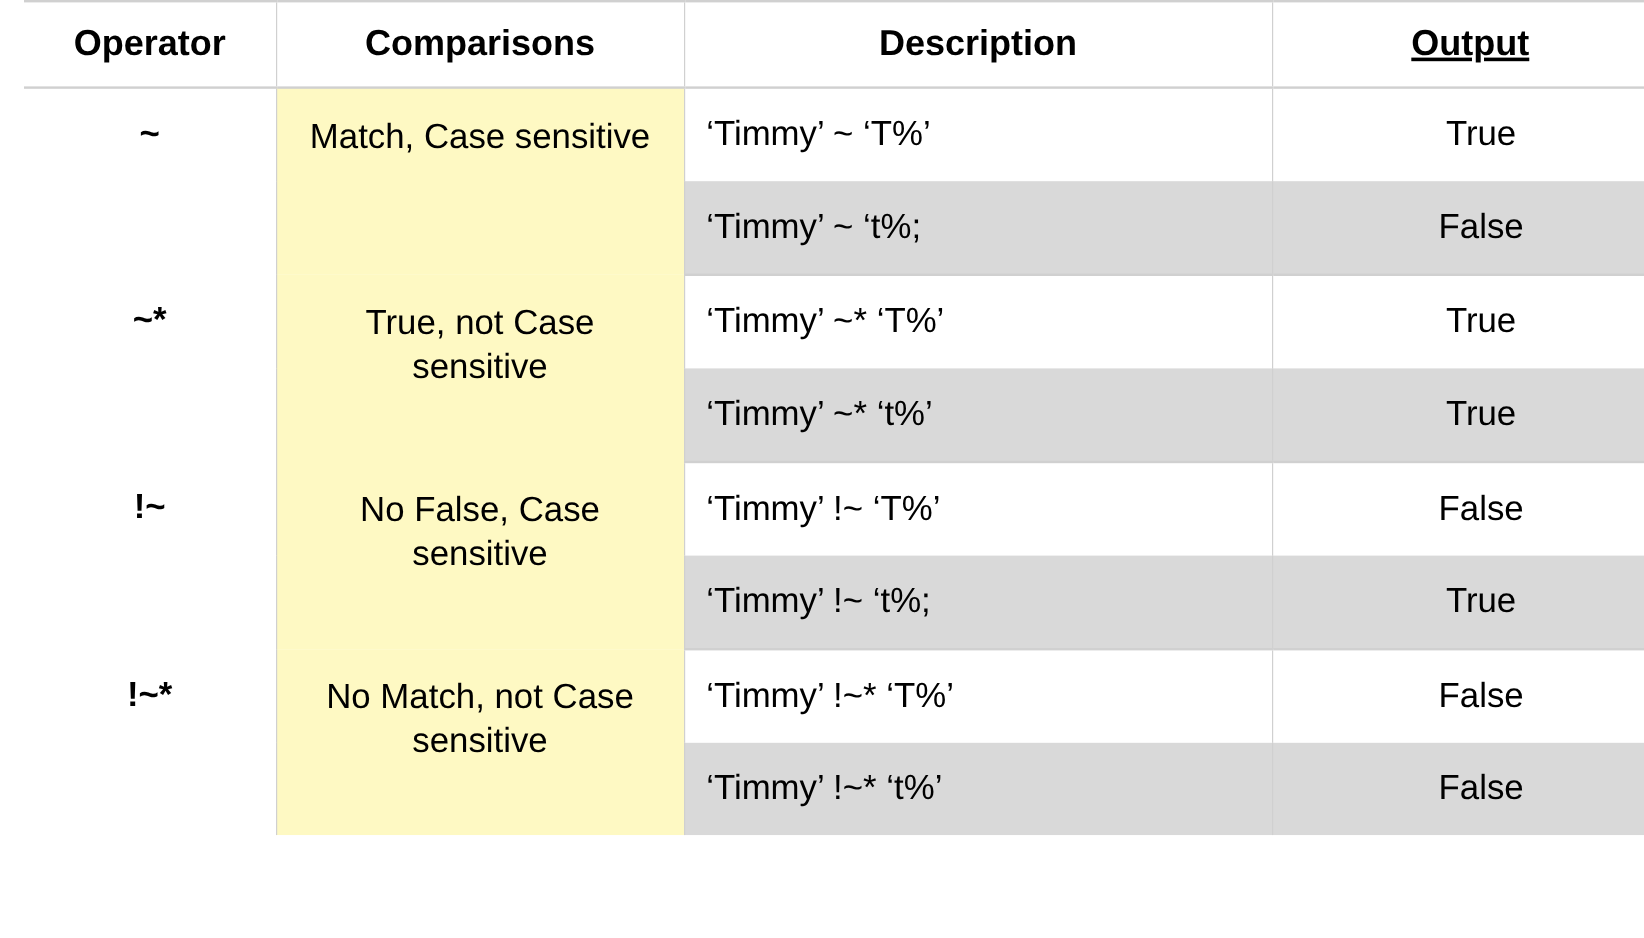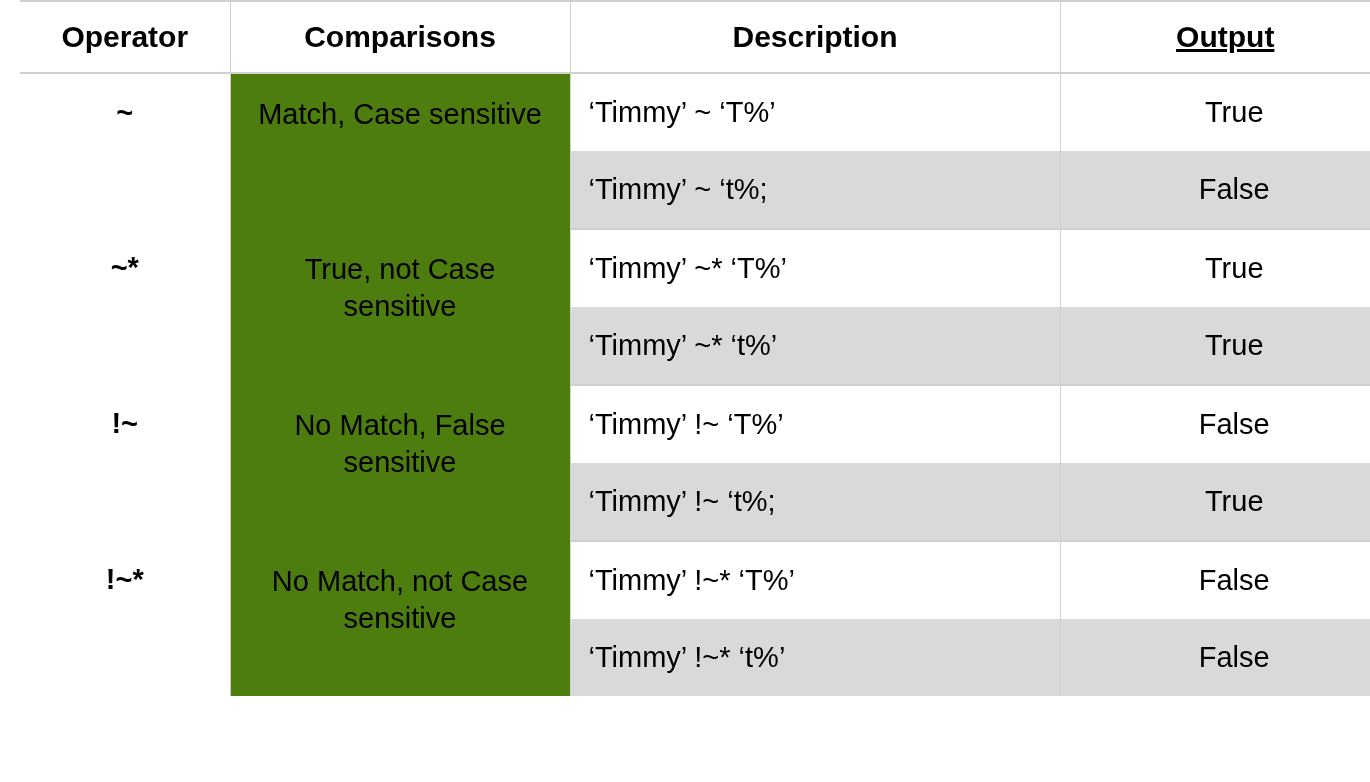--- a/index.html
+++ b/index.html
@@ -50,21 +50,21 @@
     vertical-align: top;
     padding: 22px 10px 10px 10px;
     font-weight: bold;
     background: #fff;
   }
   td.description {
     text-align: center;
     vertical-align: top;
     padding: 22px 18px 10px 18px;
     line-height: 1.28;
-    background: #4d7c0f;
+    background: #fef9c3;
   }
   td.comparison {
     text-align: left;
     padding: 22px 18px;
   }
   td.output {
     text-align: center;
     padding: 22px 18px 22px 36px;
   }
   tr.shade td.comparison, tr.shade td.output {
@@ -111,21 +111,21 @@
       <td class="comparison">‘Timmy’ ~* ‘T%’</td>
       <td class="output">True</td>
     </tr>
     <tr class="shade group-sep">
       <td class="comparison">‘Timmy’ ~* ‘t%’</td>
       <td class="output">True</td>
     </tr>
 
     <tr>
       <td class="operator" rowspan="2">!~</td>
-      <td class="description" rowspan="2">No Match, False sensitive</td>
+      <td class="description" rowspan="2">No False, Case sensitive</td>
       <td class="comparison">‘Timmy’ !~ ‘T%’</td>
       <td class="output">False</td>
     </tr>
     <tr class="shade group-sep">
       <td class="comparison">‘Timmy’ !~ ‘t%;</td>
       <td class="output">True</td>
     </tr>
 
     <tr>
       <td class="operator" rowspan="2">!~*</td>

